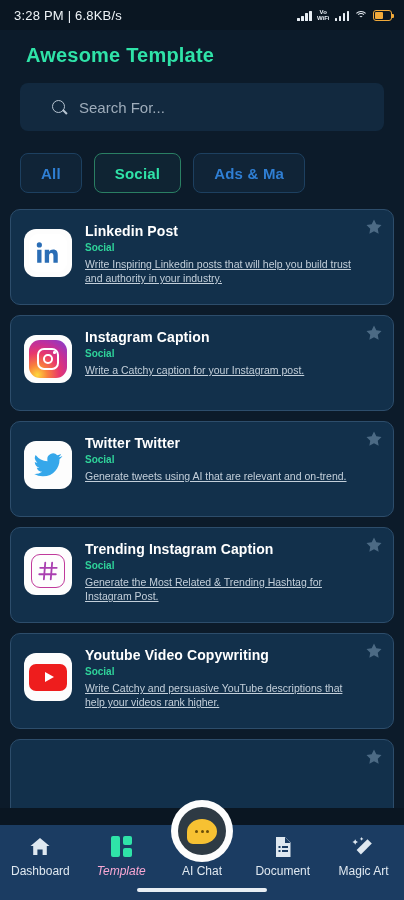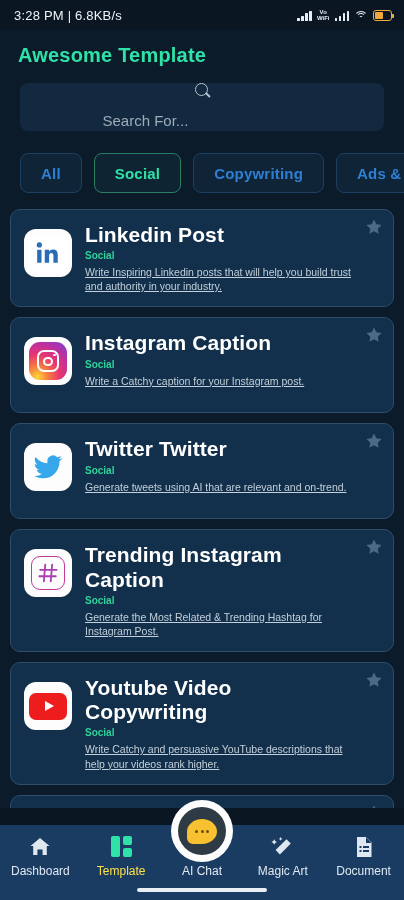--- a/index.html
+++ b/index.html
@@ -42,28 +42,28 @@
   }
   .batt:after{
     content:""; position:absolute; right:-3px; top:3px; width:2px; height:4px;
     background:#f0a93a; border-radius:0 1px 1px 0;
   }
   .batt i{ display:block; height:100%; width:55%; background:#f0a93a; border-radius:1px; }
 
   
   .header{ padding:14px 18px 10px 18px; }
   .header h1{
-    color:#2fe3a8; font-size:20px; font-weight:bold; letter-spacing:.2px;
+    color:#2fe3a8; font-size:20px; font-weight:bold; letter-spacing:.2px;margin-left:8px;
   }
 
   
   .search-wrap{ padding:6px 20px 0 20px; }
   .searchbox{
     height:48px; background:#12293f; border-radius:8px;
-    display:flex; align-items:center; gap:12px; padding:0 32px;flex-direction:column;
+    display:flex; align-items:center; gap:12px; padding:0 32px;
   }
   .mag{ width:15px; height:15px; position:relative; flex:0 0 auto; }
   .mag:before{
     content:""; position:absolute; left:0; top:0; width:11px; height:11px;
     border:1.8px solid #b7c4d1; border-radius:50%;
   }
   .mag:after{
     content:""; position:absolute; right:0; bottom:0px; width:6px; height:1.8px;
     background:#b7c4d1; transform:rotate(45deg); transform-origin:right center;
   }
@@ -94,21 +94,21 @@
     padding:13px 14px 13px 13px; margin-bottom:10px;
     display:flex; gap:13px; align-items:flex-start; min-height:96px;
   }
   .card-icon{
     flex:0 0 auto; width:48px; height:48px; border-radius:12px;
     background:#fdfdfd; display:flex; align-items:center; justify-content:center;
     margin-top:6px;
   }
   .card-body{ flex:1; min-width:0; padding-right:20px; }
   .card-title{
-    color:#ffffff; font-size:21px; font-weight:bold; line-height:1.15;
+    color:#ffffff; font-size:14px; font-weight:bold; line-height:1.15;
     margin-bottom:3px; letter-spacing:.1px;
   }
   .card-cat{ color:#2fd39a; font-size:10px; font-weight:bold; margin-bottom:4px; }
   .card-desc{ color:#c3cfda; font-size:10.5px; line-height:1.35;text-decoration:underline; }
   .star{ position:absolute; top:8px; right:10px; width:18px; height:18px; }
 
   
   .li-ic{ width:38px; height:38px; background:#fff; border-radius:9px;
           display:flex; align-items:center; justify-content:center; }
   .ig-ic{
@@ -130,21 +130,21 @@
           border:1.8px solid #c0399b; display:flex; align-items:center; justify-content:center; }
 
   
   .navbar{
     position:absolute; left:0; bottom:0; width:404px; height:75px;
     background:#1b3c62; display:flex; align-items:flex-start; justify-content:space-around;
     padding-top:9px;
   }
   .nav-item{ width:20%; display:flex; flex-direction:column; align-items:center; gap:5px; }
   .nav-label{ color:#dfe8f0; font-size:12px; }
-  .nav-item.active .nav-label{ color:#fde047; }
+  .nav-item.active .nav-label{ color:#f9a8d4;font-style:italic; }
   .nav-gl{ height:25px; display:flex; align-items:center; justify-content:center; }
   .grid-ic{ display:grid; grid-template-columns:9px 9px; grid-template-rows:9px 9px; gap:3px; }
   .grid-ic span{ background:#2fe3a8; border-radius:2px; }
   .grid-ic span:nth-child(1){ grid-row:span 2; height:21px; }
   .fab{
     position:absolute; left:50%; transform:translateX(-50%); top:-25px;
     width:62px; height:62px; border-radius:50%; background:#fdfdfd;
     display:flex; align-items:center; justify-content:center;
   }
   .fab-inner{
@@ -204,21 +204,20 @@
   <div class="search-wrap">
     <div class="searchbox">
       <div class="mag"></div>
       <input type="text" placeholder="Search For..." style="">
     </div>
   </div>
 
   <div class="chips">
     <div class="chip">All</div>
     <div class="chip active">Social</div>
-    <div class="chip">Copywriting</div>
     <div class="chip">Ads &amp; Ma</div>
   </div>
 
   <div class="list">
 
     <div class="card">
       <div class="card-icon">
         <div class="li-ic">
           <svg width="26" height="26" viewBox="0 0 24 24" aria-hidden="true">
             <rect x="2" y="9" width="4" height="12" fill="#2a6db5"></rect>
@@ -334,47 +333,47 @@
               <span></span>
               <span></span>
             </div>
         </div>
         <div class="nav-label">Template</div>
       </div>
 
       <div class="nav-item">
         <div class="nav-gl"></div>
         <div class="nav-label">AI Chat</div>
-      </div>
-
-      <div class="nav-item">
-        <div class="nav-gl">
-          <svg width="24" height="24" viewBox="0 0 24 24" aria-hidden="true">
-            <path d="M15.5 4.2l4.3 4.3L8.9 19.4 4.6 15.1z" fill="#dfe8f0"></path>
-            <path d="M3.2 4.2l.9 1.9 1.9.9-1.9.9-.9 1.9-.9-1.9L.4 7l1.9-.9z" fill="#dfe8f0"></path>
-            <path d="M9.6 2l.6 1.3 1.3.6-1.3.6L9.6 5.8 9 4.5 7.7 3.9 9 3.3z" fill="#dfe8f0"></path>
-          </svg>
-        </div>
-        <div class="nav-label">Magic Art</div>
       </div>
 
       <div class="nav-item">
         <div class="nav-gl">
           <svg width="24" height="24" viewBox="0 0 24 24" aria-hidden="true">
             <path d="M5 2h9l5.5 5.5V22H5z" fill="#dfe8f0"></path>
             <path d="M14 2v6h5.5z" fill="#1b3c62"></path>
             <rect x="7.5" y="11" width="2" height="2" fill="#1b3c62"></rect>
             <rect x="7.5" y="15" width="2" height="2" fill="#1b3c62"></rect>
             <rect x="11" y="11" width="6" height="2" fill="#1b3c62"></rect>
             <rect x="11" y="15" width="6" height="2" fill="#1b3c62"></rect>
           </svg>
         </div>
         <div class="nav-label">Document</div>
       </div>
 
+      <div class="nav-item">
+        <div class="nav-gl">
+          <svg width="24" height="24" viewBox="0 0 24 24" aria-hidden="true">
+            <path d="M15.5 4.2l4.3 4.3L8.9 19.4 4.6 15.1z" fill="#dfe8f0"></path>
+            <path d="M3.2 4.2l.9 1.9 1.9.9-1.9.9-.9 1.9-.9-1.9L.4 7l1.9-.9z" fill="#dfe8f0"></path>
+            <path d="M9.6 2l.6 1.3 1.3.6-1.3.6L9.6 5.8 9 4.5 7.7 3.9 9 3.3z" fill="#dfe8f0"></path>
+          </svg>
+        </div>
+        <div class="nav-label">Magic Art</div>
+      </div>
+
       <div class="fab">
         <div class="fab-inner">
           <div class="bubble">
               <i></i>
               <i></i>
               <i></i>
             </div>
         </div>
       </div>
     </div>

